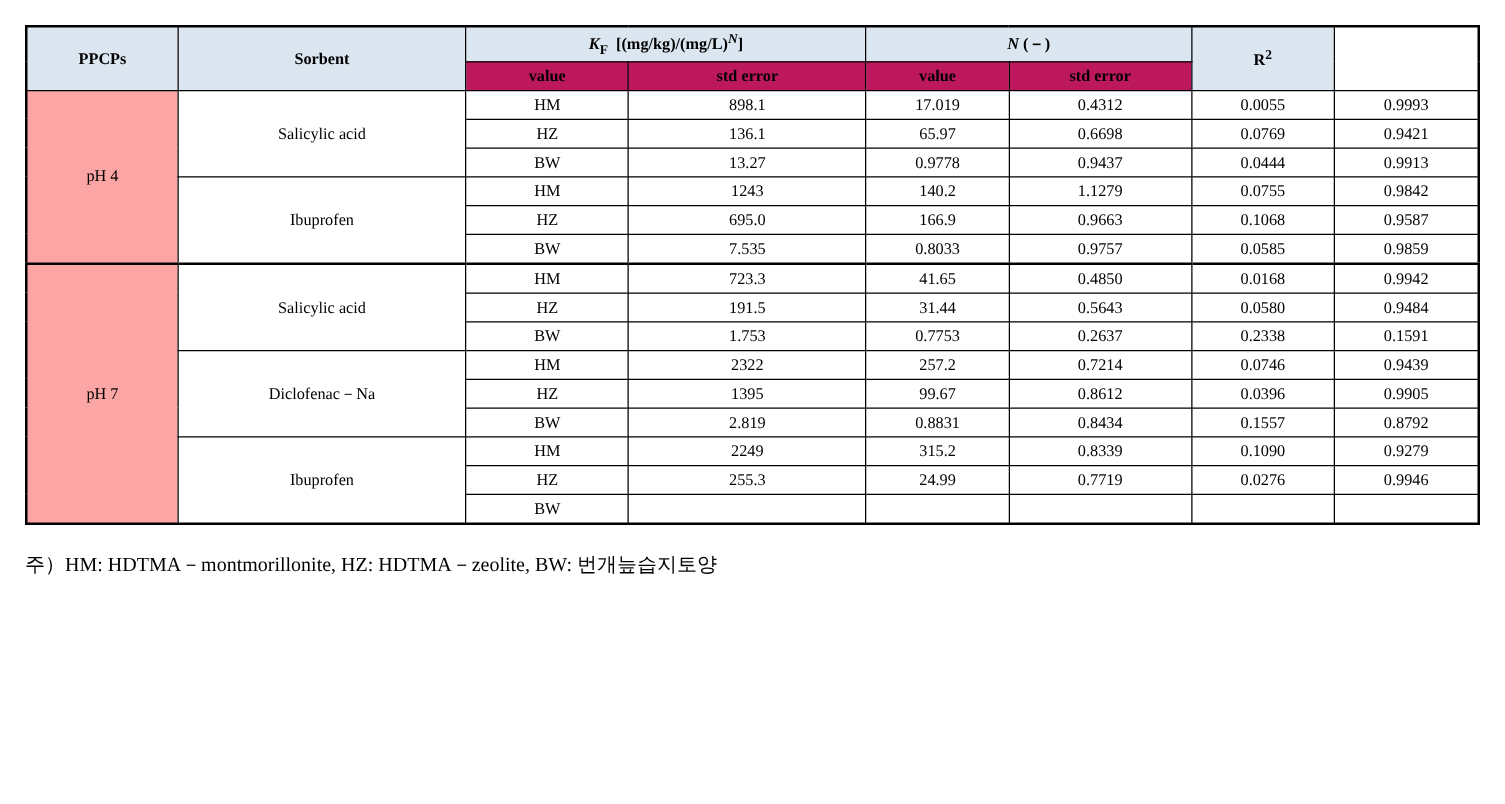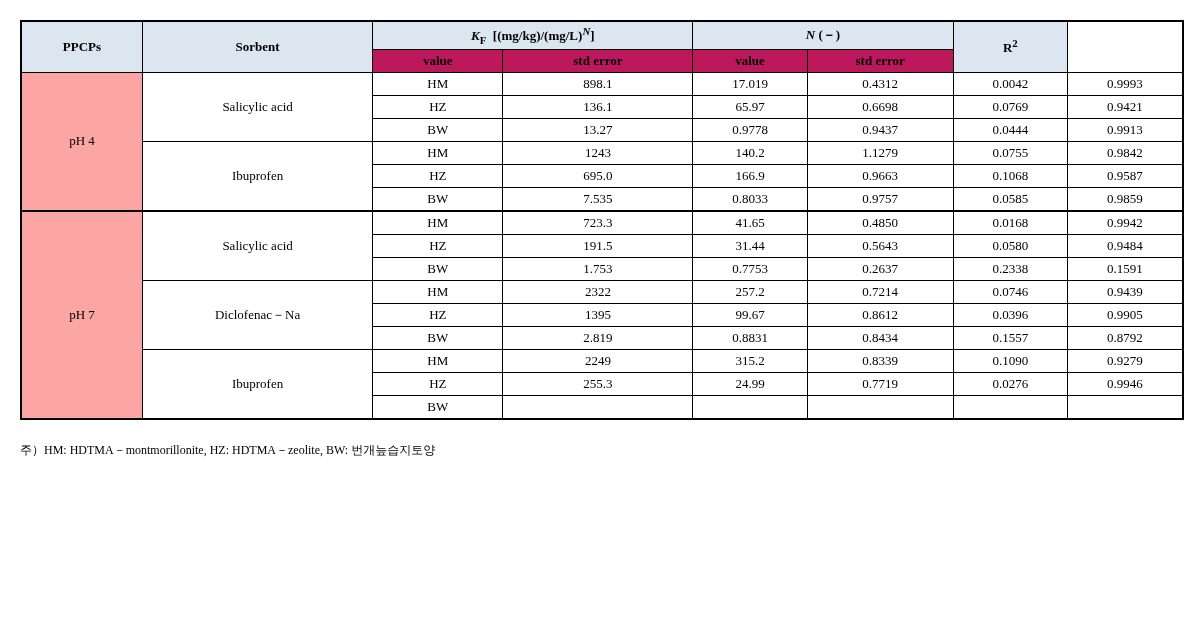--- a/index.html
+++ b/index.html
@@ -34,21 +34,21 @@
     thead tr:last-child th {
       background-color: #be185d;
     }
     th.header-main {
       background-color: #dce6f1;
     }
     td.row-header, th.row-header {
       background-color: #fca5a5;
     }
     .note {
-      font-size: 12px;
+      font-size: 16px;
       margin-top: 6px;
     }
     .group-divider {
       border-top: 2.5px solid #000 !important;
     }
     .italic { font-style: italic; }
   </style>
 </head>
 <body>
 
@@ -75,21 +75,21 @@
       </tr>
     </thead>
     <tbody id="table-body">
     <tr>
           <td rowspan="6" class="row-header">pH 4</td>
           <td rowspan="3">Salicylic  acid</td>
           <td>HM</td>
           <td>898.1</td>
           <td>17.019</td>
           <td>0.4312</td>
-          <td>0.0042</td>
+          <td>0.0055</td>
           <td>0.9993</td>
         </tr>
         <tr>
           <td>HZ</td>
           <td>136.1</td>
           <td>65.97</td>
           <td>0.6698</td>
           <td>0.0769</td>
           <td>0.9421</td>
         </tr>

